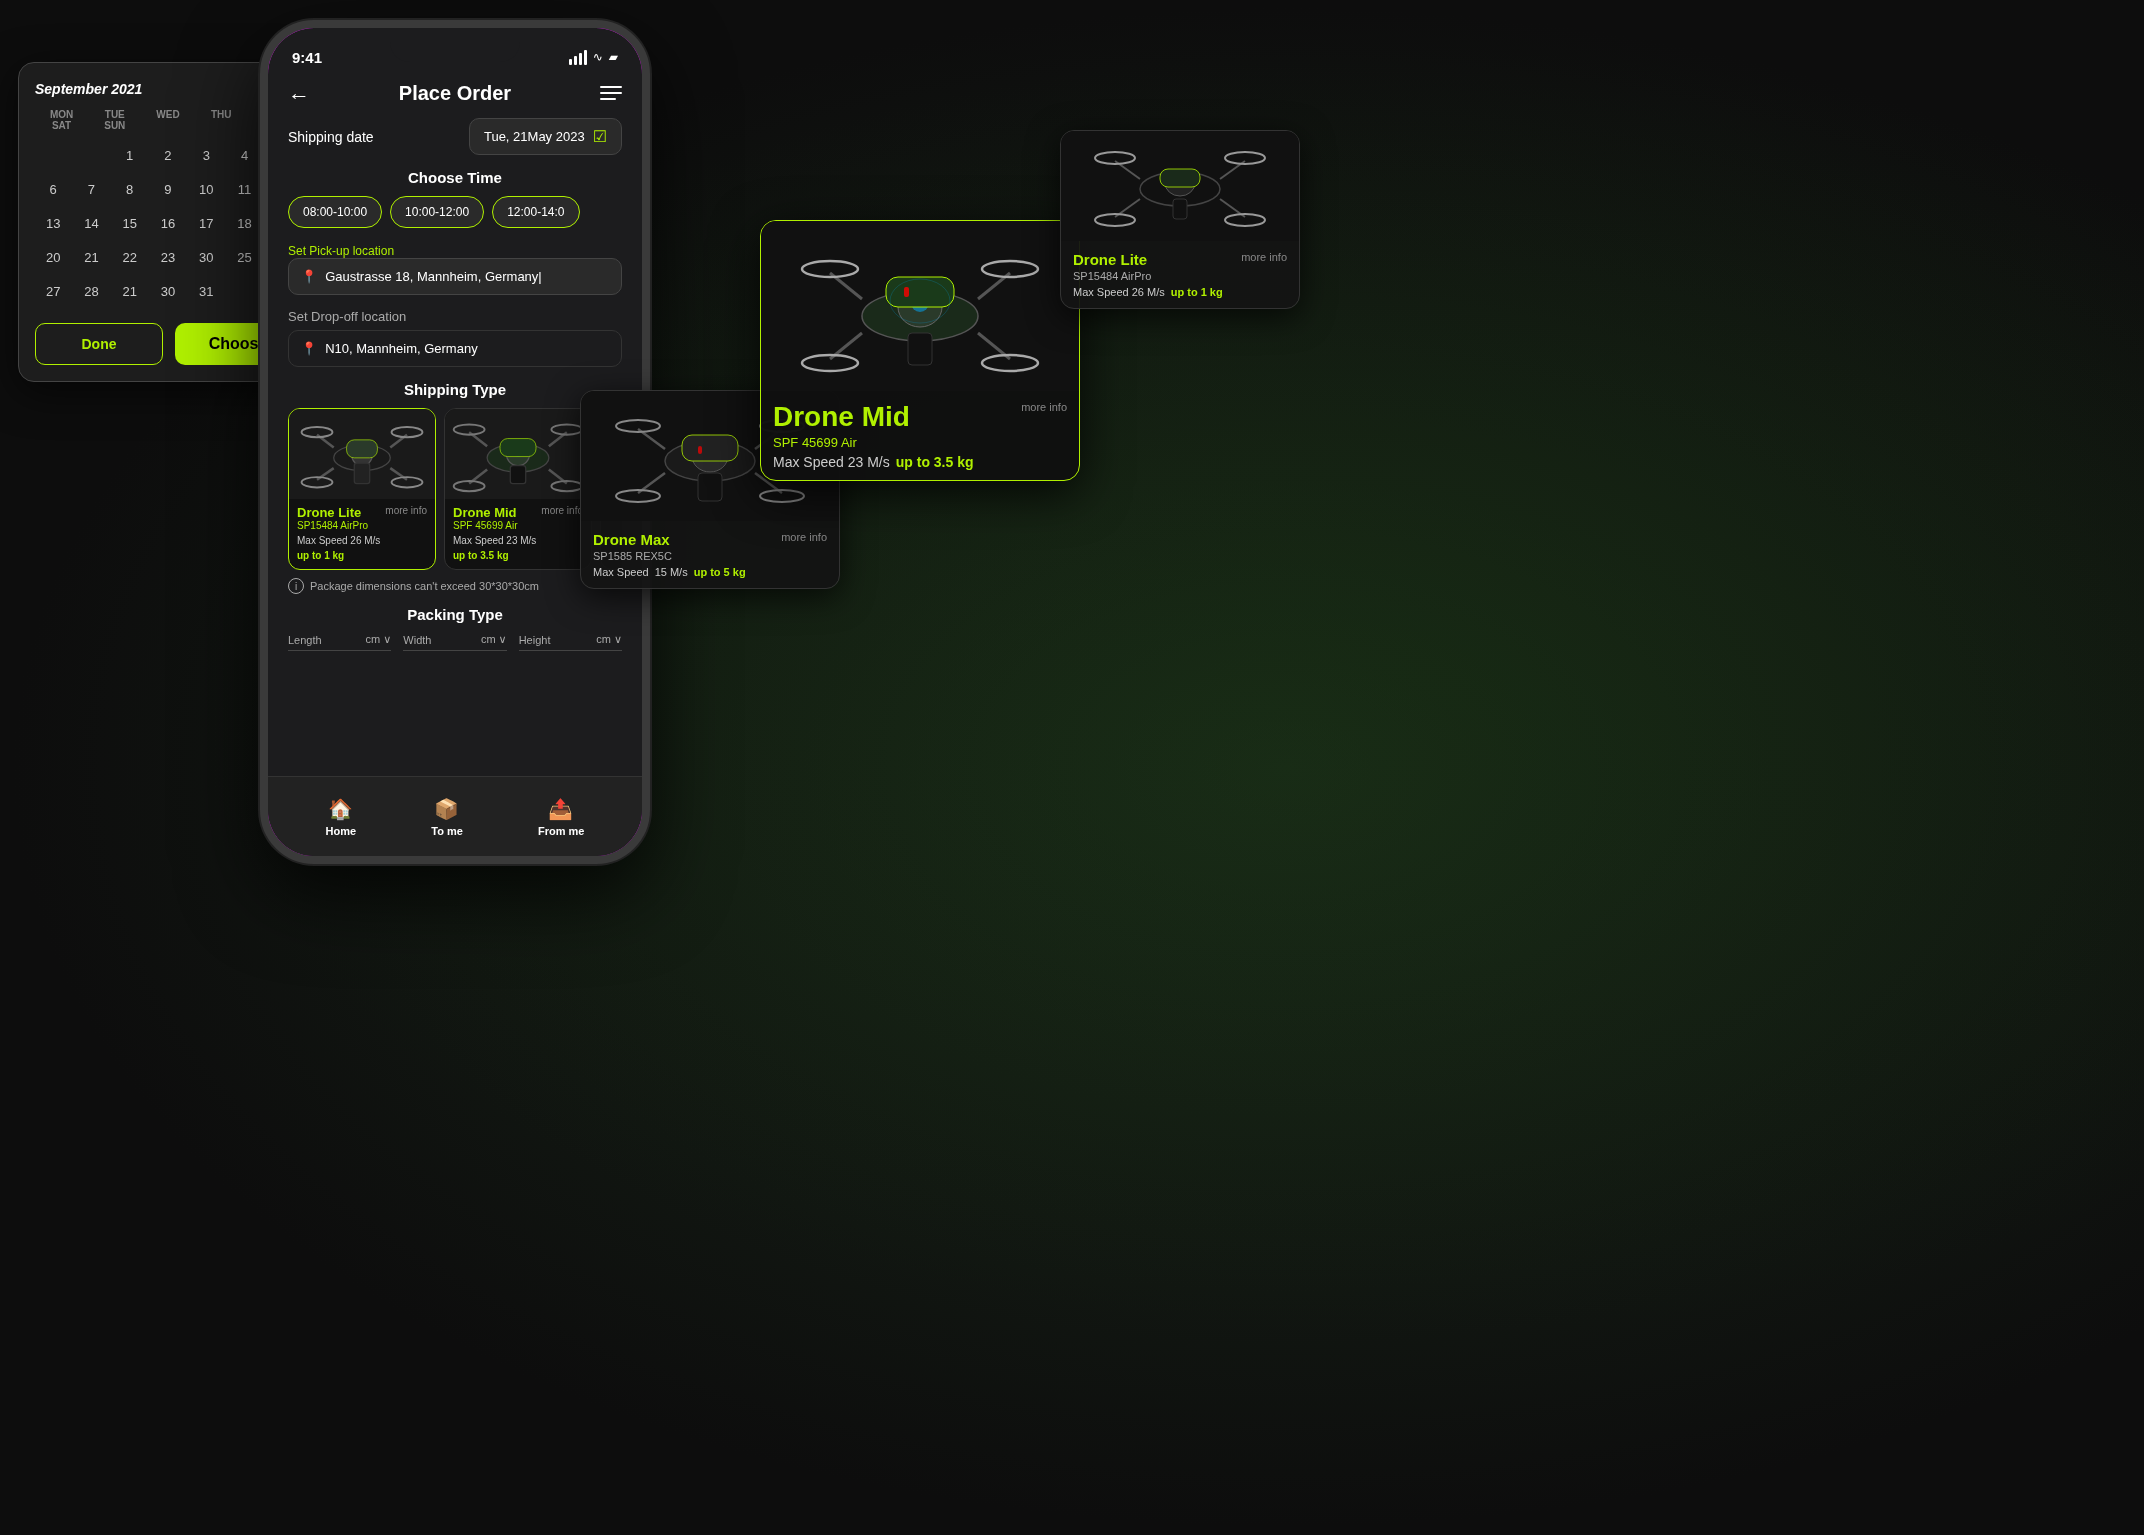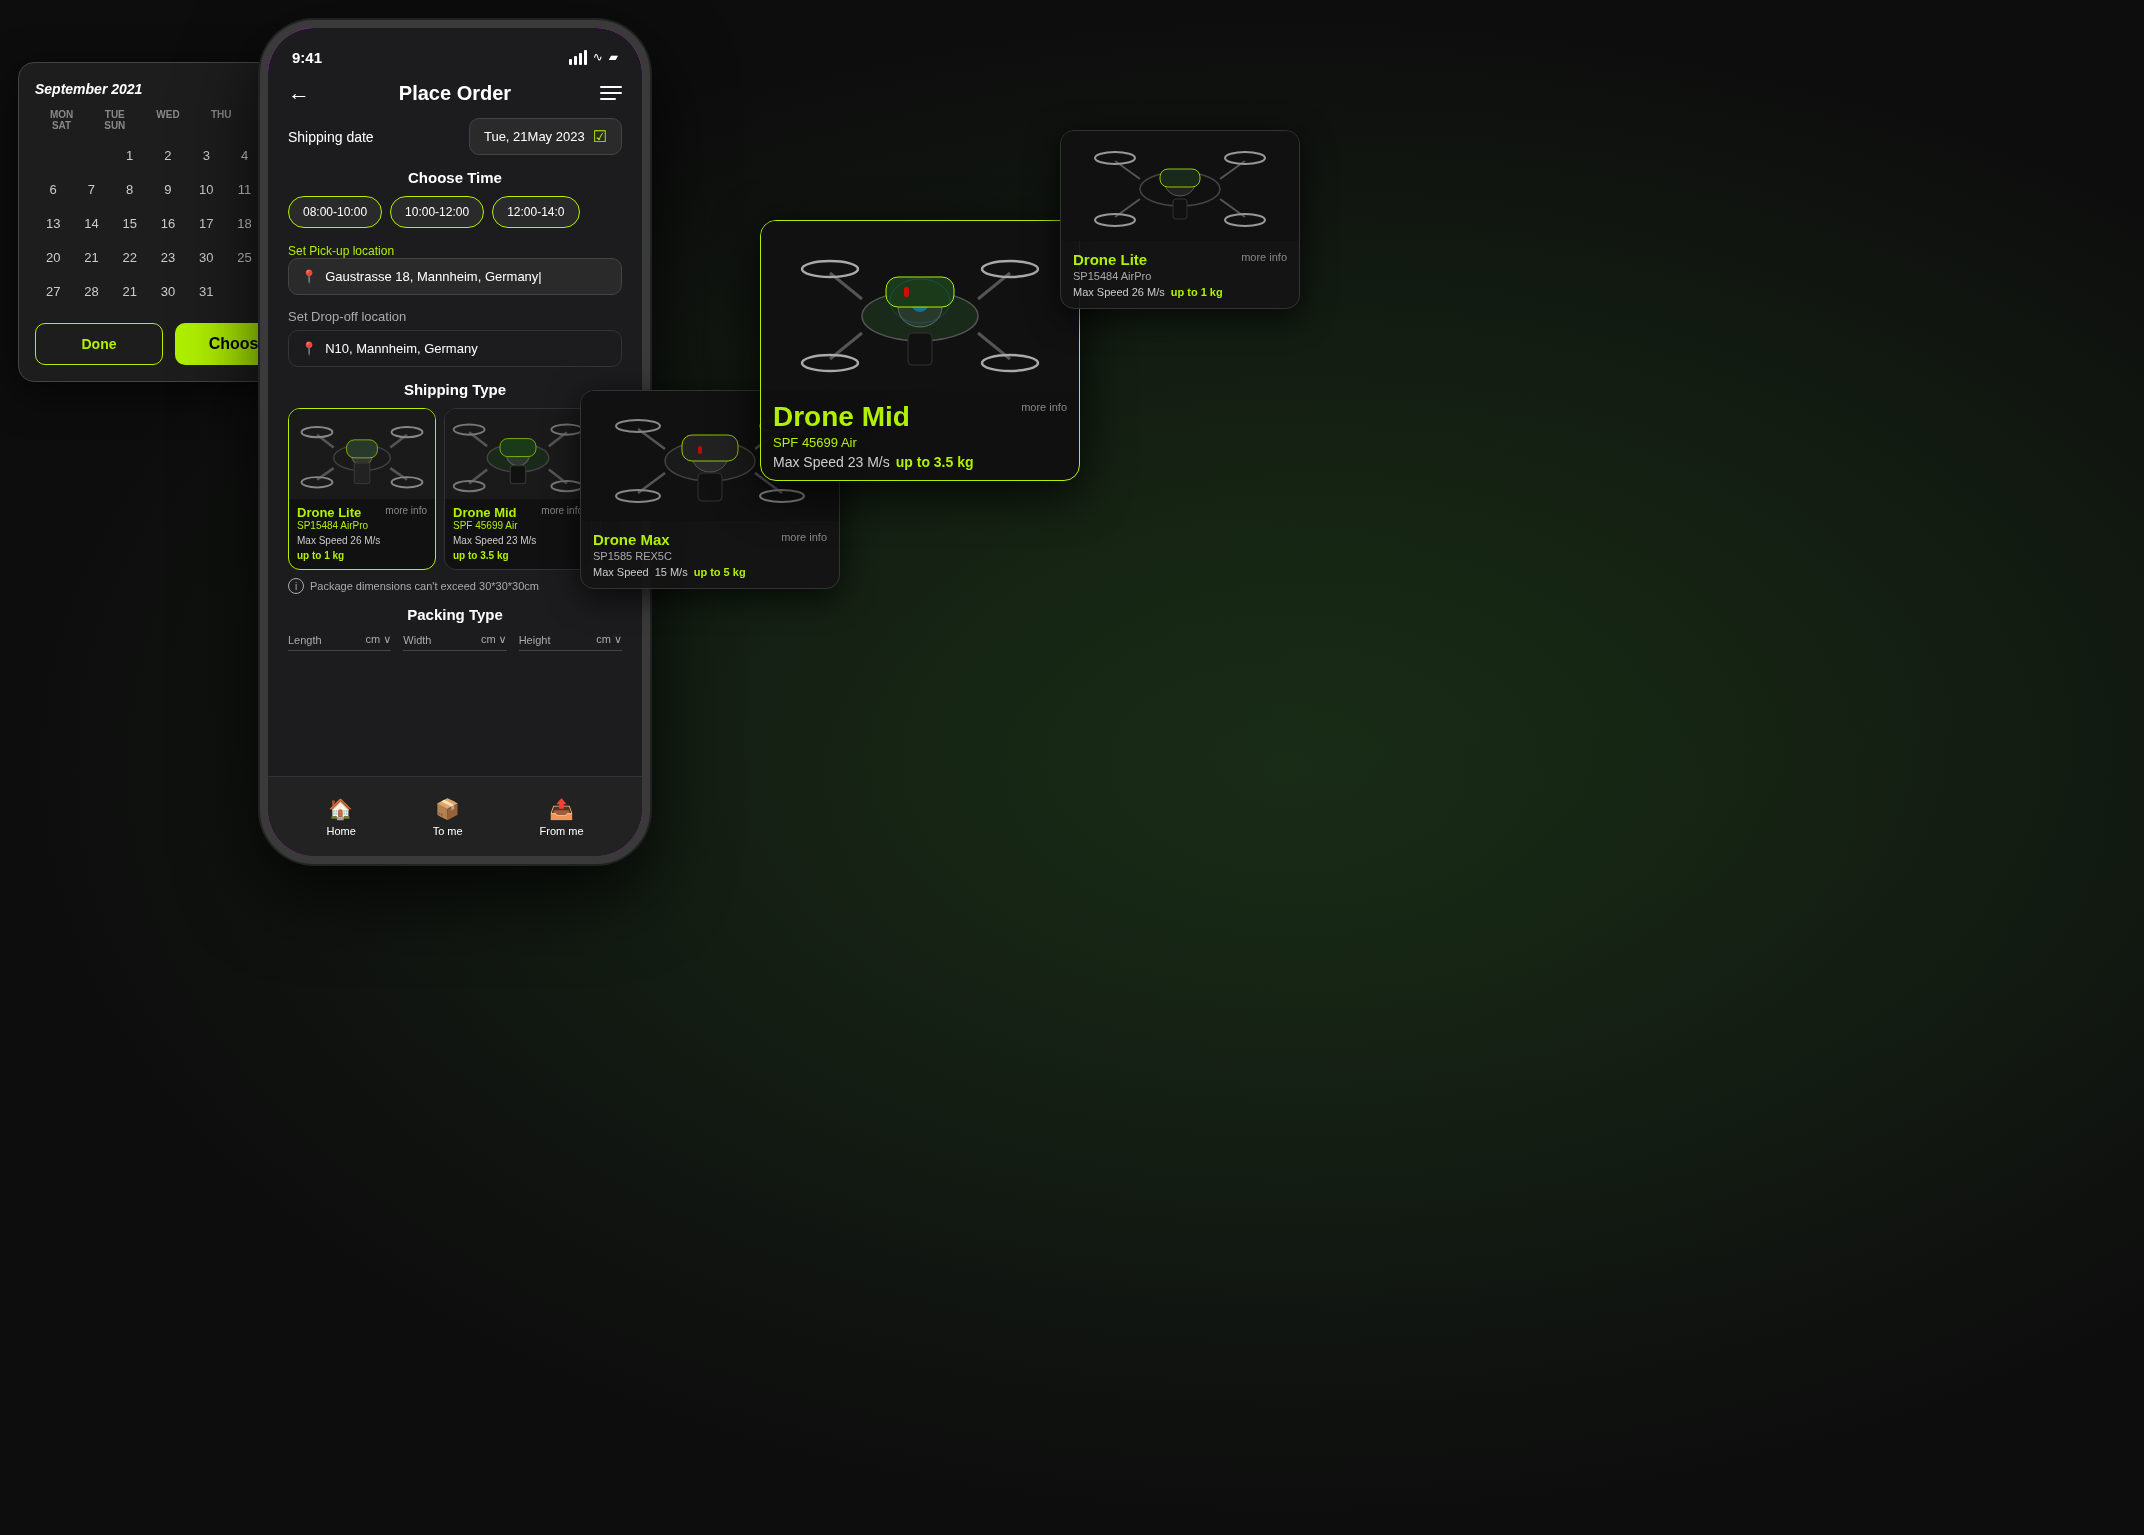--- a/index.html
+++ b/index.html
@@ -313,21 +313,21 @@
       border-top: 1px solid #333;
     }
     .nav-item {
       display: flex;
       flex-direction: column;
       align-items: center;
       gap: 4px;
       cursor: pointer;
     }
     .nav-icon { font-size: 20px; }
-    .nav-label { color: #fff; font-size: 11px; }
+    .nav-label { color: #fff; font-size: 11px; font-weight: bold; }
     .nav-item.active .nav-icon { color: #fff; }
 
     
     .calendar-widget {
       position: absolute;
       left: 18px;
       top: 62px;
       width: 300px;
       background: rgba(30,30,30,0.97);
       border: 1px solid #444;

